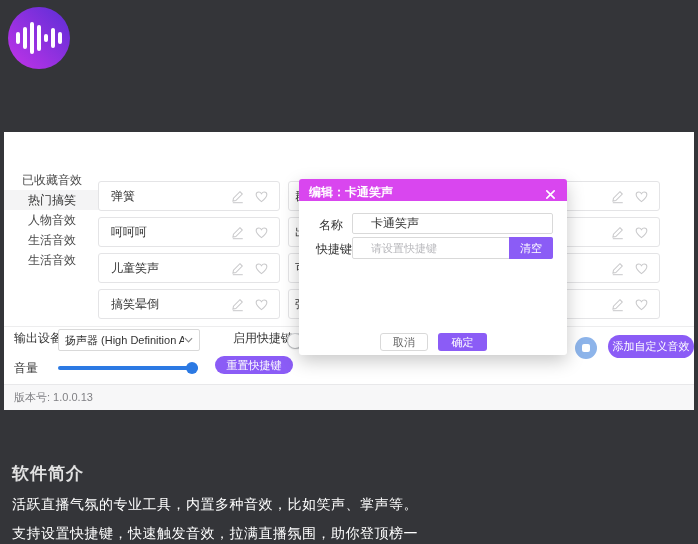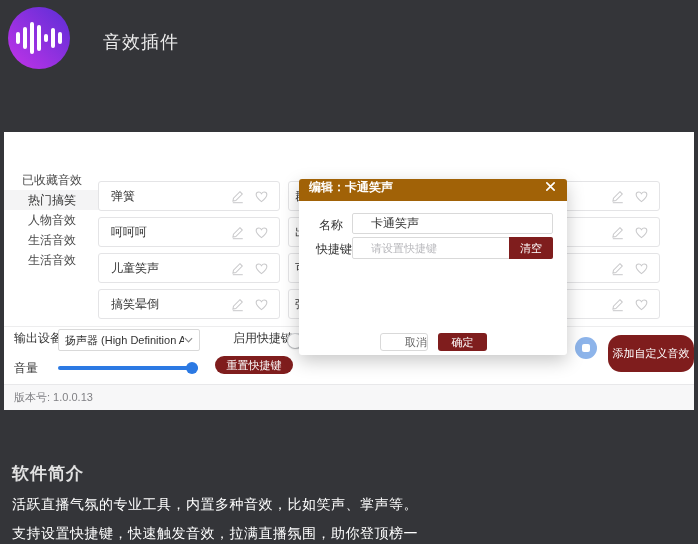--- a/index.html
+++ b/index.html
@@ -63,57 +63,56 @@
   .dropdown .dtext { flex:1; font-size:11px; color:#333; white-space:nowrap; overflow:hidden; }
   .toggle {
     position:absolute; left:283px; top:173px; width:34px; height:16px; border-radius:8px;
     background:#d6d8db; cursor:pointer;
   }
   .toggle .knob { position:absolute; left:1px; top:1px; width:14px; height:14px; border-radius:50%; background:#fff; box-shadow:0 1px 2px rgba(0,0,0,.2); }
   .slider { position:absolute; left:54px; top:198px; width:140px; height:20px; cursor:pointer; }
   .slider .track { position:absolute; left:0; top:8px; width:140px; height:4px; border-radius:2px; background:#2b79e3; }
   .slider .knob { position:absolute; right:0; top:4px; width:12px; height:12px; border-radius:50%; background:#2b79e3; }
   .btn-blue {
-    background:#7f1d1d; color:#fff; border:none; cursor:pointer;
+    background:#8b5cf6; color:#fff; border:none; cursor:pointer;
     font-family:"Liberation Sans","DejaVu Sans",sans-serif;
   }
   .reset-btn { position:absolute; left:211px; top:196px; width:78px; height:18px; border-radius:12px; font-size:11px; }
   .stop-btn {
     position:absolute; left:571px; top:177px; width:22px; height:22px; border-radius:50%;
     background:#8db4ea; border:none; cursor:pointer; display:flex; align-items:center; justify-content:center;
   }
   .stop-btn .sq { width:8px; height:8px; background:#fff; border-radius:2px; }
-  .add-btn { position:absolute; left:604px; top:175px; width:86px; height:37px; border-radius:13px; font-size:11px; }
+  .add-btn { position:absolute; left:604px; top:175px; width:86px; height:23px; border-radius:13px; font-size:11px; }
 
   .win-footer {
     position:absolute; left:0; top:252px; width:690px; height:26px; background:#f7f7f8;
     border-top:1px solid #e8e8ea; line-height:25px; padding-left:10px; font-size:11px; color:#808084;
   }
 
   
   .modal {
     position:absolute; left:299px; top:179px; width:268px; height:176px; background:#fff;
     border-radius:3px; box-shadow:0 6px 18px rgba(0,0,0,.22); z-index:10; overflow:hidden;
   }
-  .modal-head { height:22px; background:#a16207; display:flex; align-items:flex-start; padding:0 10px; }
+  .modal-head { height:22px; background:#d946ef; display:flex; align-items:flex-end; padding:0 10px; }
   .modal-title { flex:1; font-size:12px; font-weight:bold; color:#fff; }
   .modal-close { width:14px; height:14px; cursor:pointer; display:flex; align-items:center; justify-content:center; }
   .m-label { position:absolute; font-size:12px; color:#333; }
   .m-input {
     position:absolute; left:53px; width:201px; height:21px; border:1px solid #d9d9d9; border-radius:2px;
     font-size:12px; color:#333; padding:0 18px; outline:none;
     font-family:"Liberation Sans","DejaVu Sans",sans-serif;
   }
   .m-input::placeholder { color:#b8b8bc; font-size:11px; }
   .clear-btn { position:absolute; left:210px; top:58px; width:44px; height:22px; font-size:11px; border-radius:0 2px 2px 0; }
   .m-cancel {
     position:absolute; left:81px; top:154px; width:48px; height:18px; background:#fff;
     border:1px solid #d9d9d9; border-radius:3px; font-size:11px; color:#666; cursor:pointer;
     font-family:"Liberation Sans","DejaVu Sans",sans-serif;
-    text-align:right;
   }
   .m-ok { position:absolute; left:139px; top:154px; width:49px; height:18px; border-radius:3px; font-size:11px; }
 
   
   .intro { position:absolute; left:12px; top:462px; width:670px; }
   .intro h2 { font-size:17px; font-weight:bold; color:#e2e2e2; letter-spacing:1px; }
   .intro p { margin-top:11px; font-size:14px; color:#ffffff; letter-spacing:.5px; }
 </style>
 </head>
 <body>
@@ -136,21 +135,20 @@
 <div class="app-header">
   <div class="logo">
     <div class="bar" style="height:12px"></div>
       <div class="bar" style="height:22px"></div>
     <div class="bar" style="height:32px"></div>
       <div class="bar" style="height:26px"></div>
     <div class="bar" style="height:8px"></div>
       <div class="bar" style="height:20px"></div>
     <div class="bar" style="height:12px"></div>
   </div>
-  <div class="app-title">音效插件</div>
 </div>
 
 <div class="window">
 
   <div class="content">
     <div class="sidebar">
       <div class="side-item">已收藏音效</div>
       <div class="side-item selected">热门搞笑</div>
       <div class="side-item">人物音效</div>
       <div class="side-item">生活音效</div>

